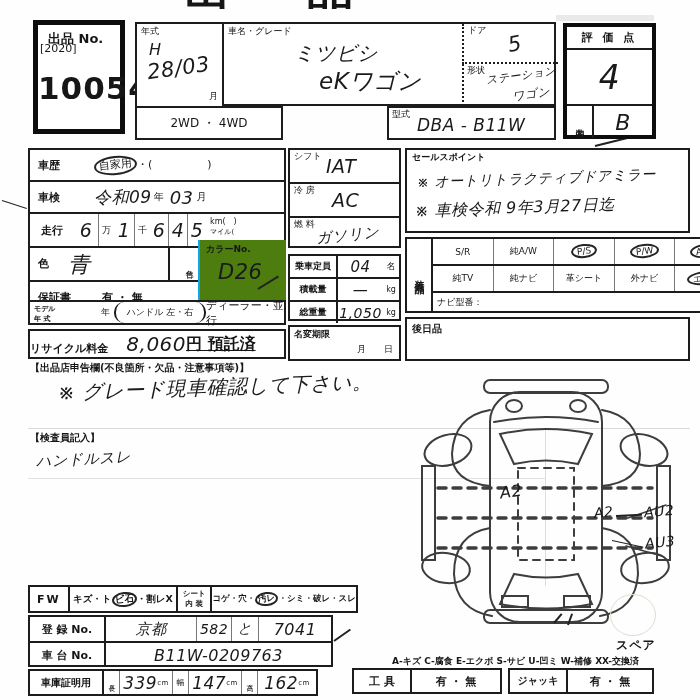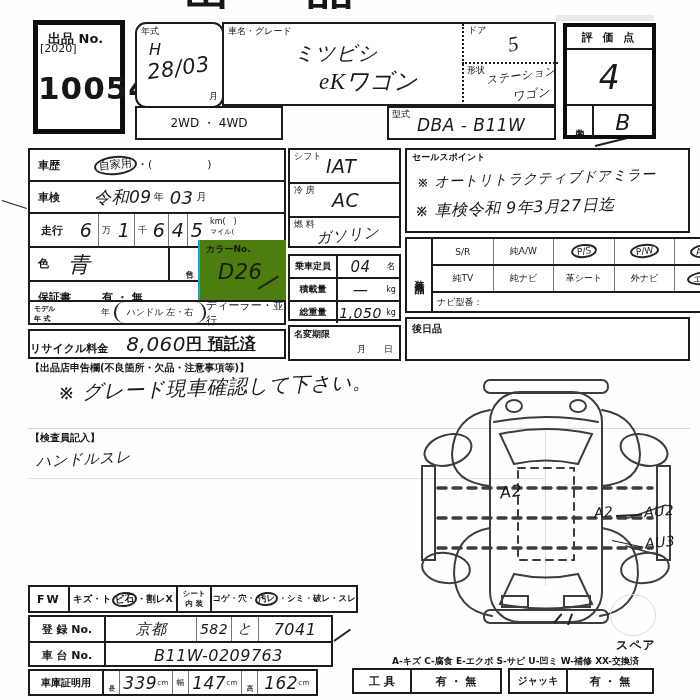--- a/index.html
+++ b/index.html
@@ -36,28 +36,28 @@
     <div style="font-size:46px;font-weight:bold;letter-spacing:30px;margin-top:-41px;">出 品 票</div>
   </div>
   <div class="abs faint" style="left:556px;top:15px;width:98px;height:6px;opacity:.55;"></div>
 
   <div class="abs b5" style="left:33px;top:20px;width:92px;height:114px;">
     <div class="abs bold" style="left:10px;top:5px;font-size:13px;">出品 No.</div>
     <div class="abs" style="left:2px;top:17px;font-size:11px;">[2020]</div>
     <div class="abs" style="left:0;top:45px;width:100%;text-align:center;font-size:31px;font-weight:bold;letter-spacing:1px;">10054</div>
   </div>
 
-  <div class="abs b2" style="left:135px;top:22px;width:89px;height:86px;border-radius:11px;">
+  <div class="abs b2" style="left:135px;top:22px;width:89px;height:86px;">
     <div class="abs lbl" style="left:4px;top:3px;">年式</div>
     <div class="abs hw" style="left:12px;top:16px;font-size:16px;">H</div>
     <div class="abs hw" style="left:10px;top:32px;font-size:21px;transform:rotate(-8deg);">28/03</div>
     <div class="abs lbl" style="right:4px;bottom:4px;">月</div>
   </div>
 
-  <div class="abs b2" style="left:222px;top:22px;width:334px;height:84px;font-family:Liberation Serif, serif;">
+  <div class="abs b2" style="left:222px;top:22px;width:334px;height:84px;">
     <div class="abs lbl" style="left:4px;top:3px;">車名・グレード</div>
     <div class="abs hw" style="left:70px;top:16px;font-size:20px;">ミツビシ</div>
     <div class="abs hw" style="left:95px;top:42px;font-size:23px;">eKワゴン</div>
 
     <div class="abs dotl dotb" style="left:238px;top:0;width:96px;height:40px;">
       <div class="abs lbl" style="left:4px;top:2px;">ドア</div>
       <div class="abs hw" style="left:44px;top:8px;font-size:21px;transform:rotate(-10deg);">5</div>
     </div>
 
     <div class="abs dotl" style="left:238px;top:40px;width:96px;height:42px;">

